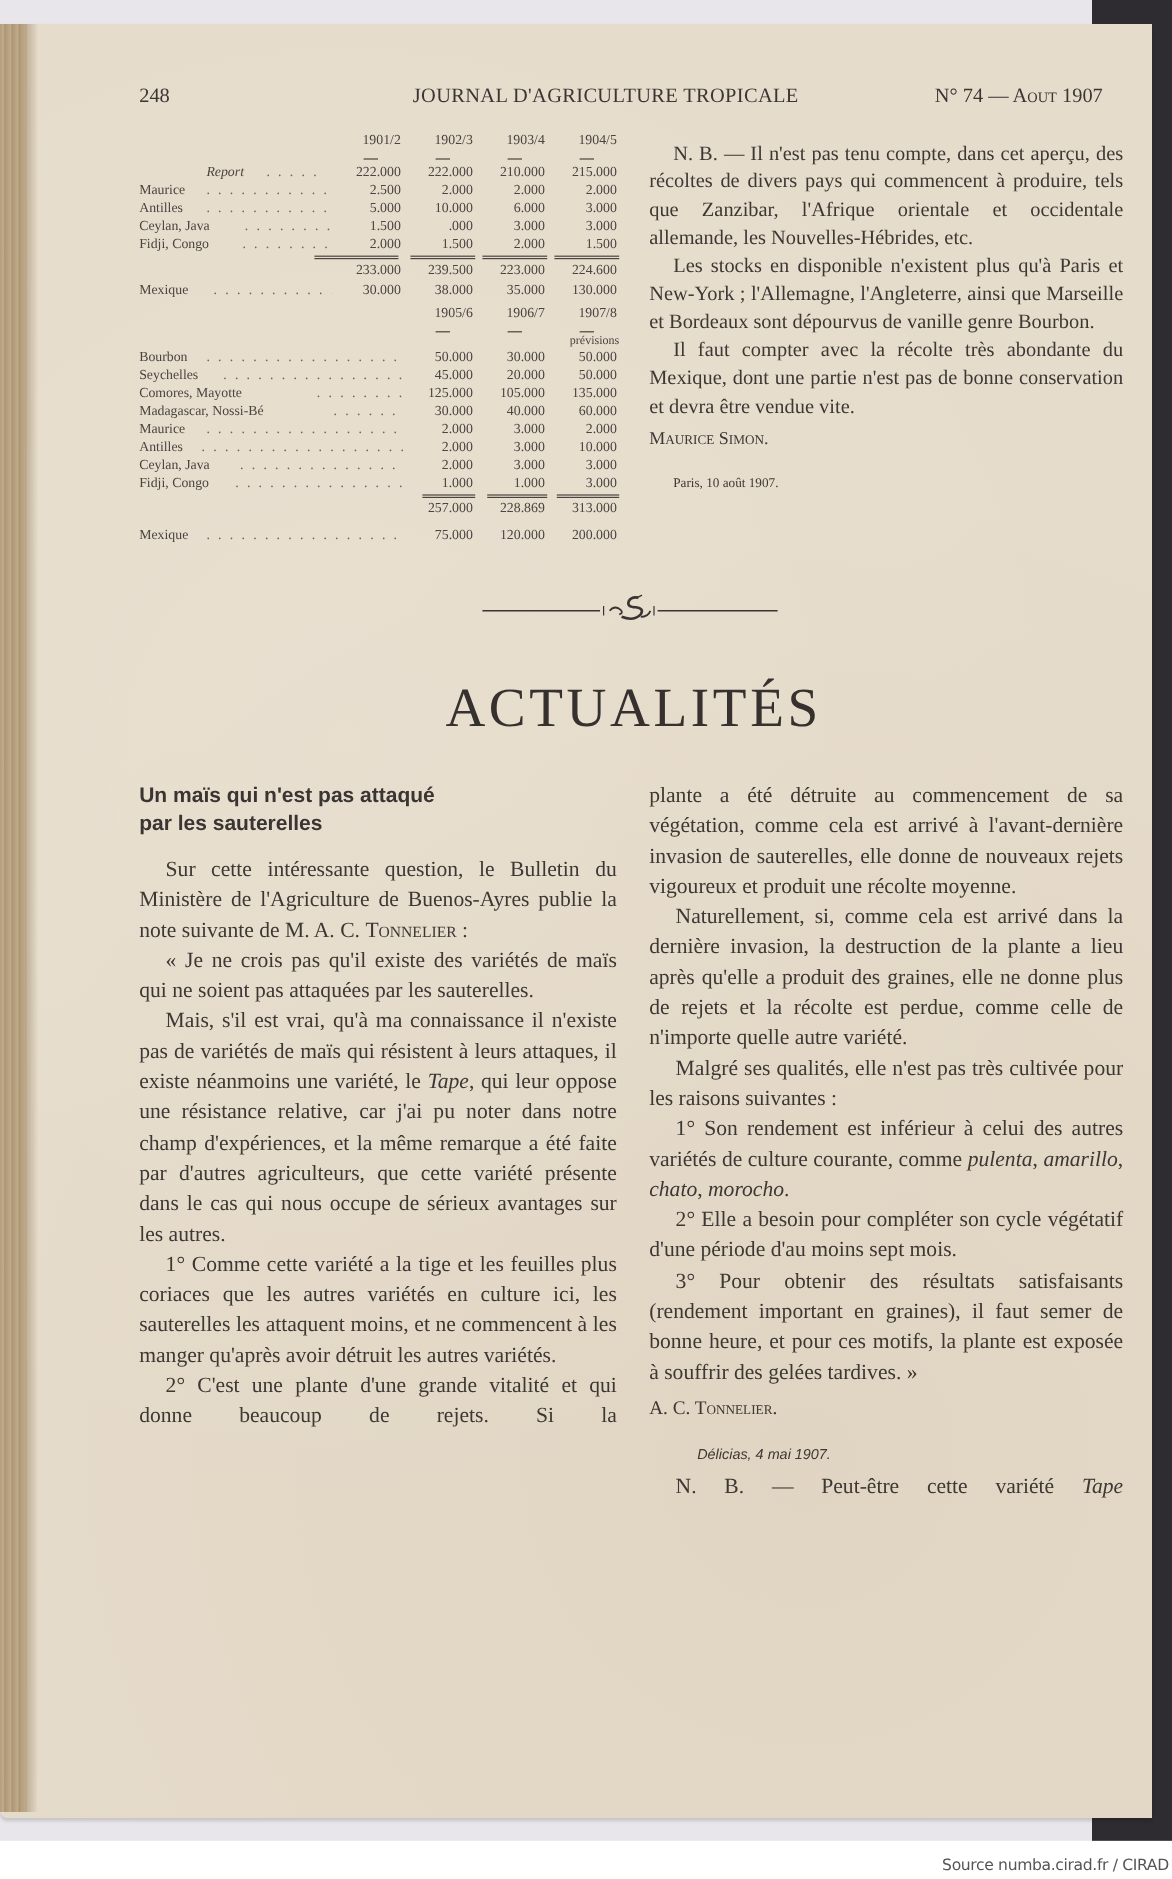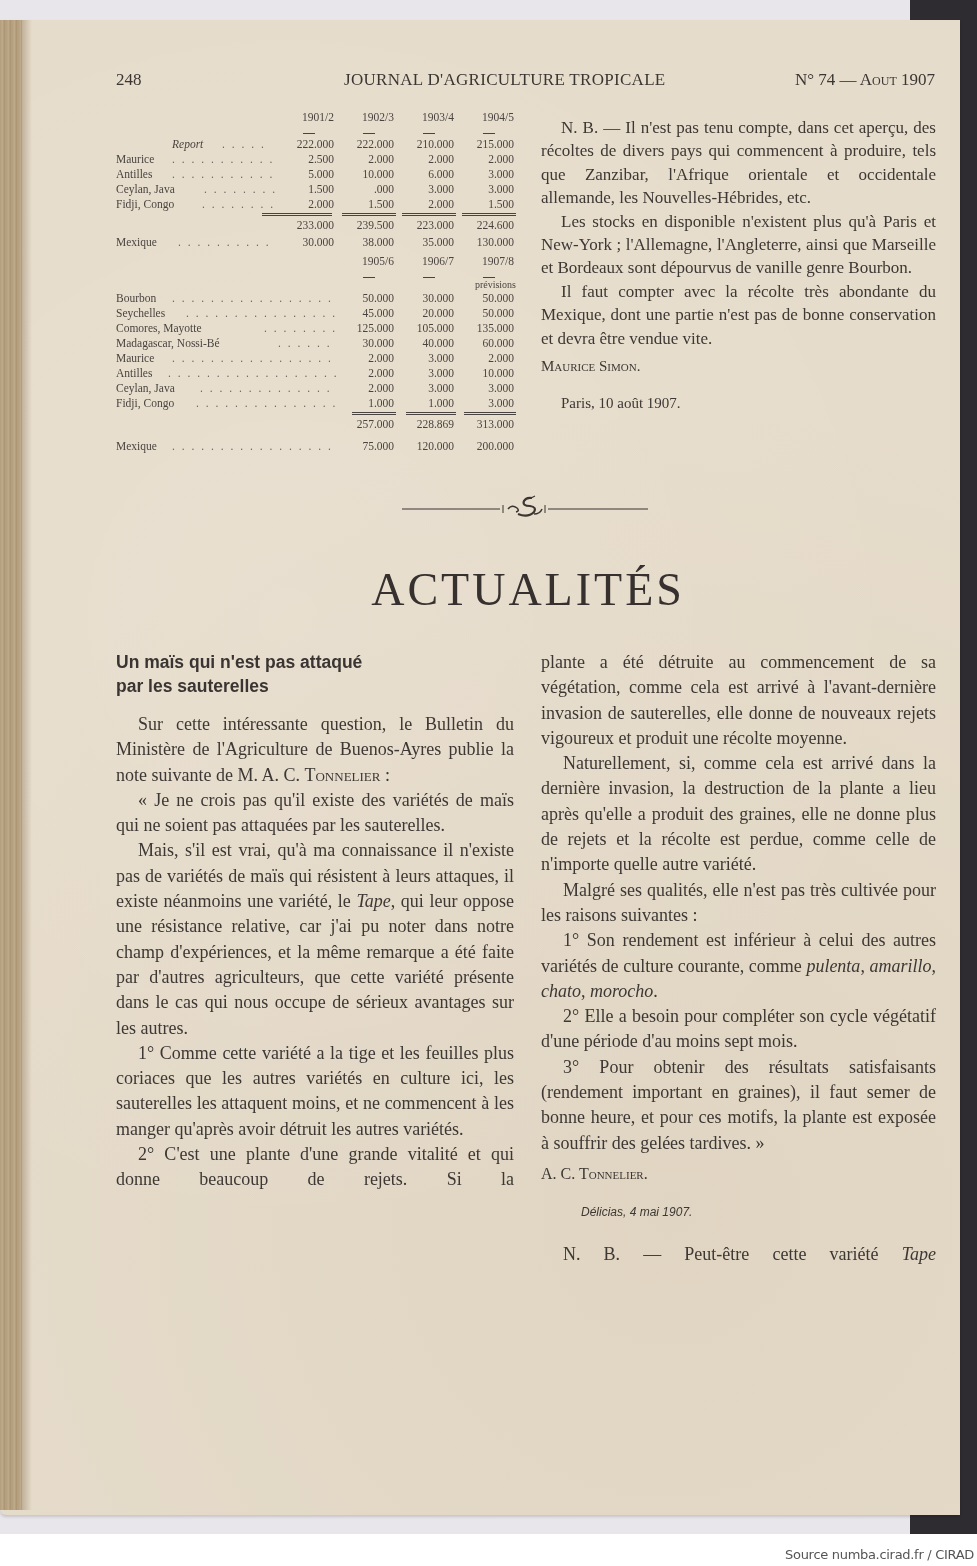--- a/index.html
+++ b/index.html
@@ -34,21 +34,21 @@
     background: linear-gradient(90deg, rgba(120,95,60,0.35), rgba(120,95,60,0));
   }
 
   
   .running-head {
     position: absolute; top: 70px; left: 116px; right: 42px; height: 24px;
     font-family: "Liberation Serif", serif; font-size: 17px; color: #3b3633;
   }
   .running-head .pageno { position: absolute; left: 0; top: 0; }
   .running-head .journal { position: absolute; left: 228px; top: 0; letter-spacing: 0.3px; }
-  .running-head .issue { position: absolute; right: 0; top: 0; }
+  .running-head .issue { position: absolute; right: 16px; top: 0; }
   .smallcaps { font-variant: small-caps; }
 
   
   .table-area {
     position: absolute; left: 116px; top: 110px; width: 402px;
     font-family: "Liberation Serif", serif; font-size: 11.5px; color: #4a4440;
   }
   .trow { position: relative; height: 15px; line-height: 15px; white-space: nowrap; }
   .trow .lbl { position: absolute; left: 0; }
   .trow .lbl.italic { font-style: italic; left: 56px; }
@@ -63,21 +63,21 @@
 
   
   .col-text {
     font-family: "Liberation Serif", serif; font-size: 17px; line-height: 23.4px;
     color: #3d3834; text-align: justify;
   }
   .col-text p { margin: 0; text-indent: 20px; }
   .col-text p.noindent { text-indent: 0; }
   .right-top { position: absolute; left: 541px; top: 116px; width: 395px; }
   .signature { text-align: left; margin: 5px 60px 0 0 !important; text-indent: 0 !important; font-size: 15px; }
-  .dateline { margin-top: 14px !important; font-size: 15px; }
+  .dateline { margin-top: 14px !important; font-size: 11px; }
 
   
   .ornament { position: absolute; left: 400px; top: 494px; width: 250px; height: 30px; }
 
   
   .section-title {
     position: absolute; left: 0; width: 1056px; top: 563px; text-align: center;
     font-family: "Liberation Serif", serif; font-size: 46px; letter-spacing: 3px; color: #36312e;
   }
 
@@ -87,21 +87,21 @@
   .art-heading {
     font-family: "Liberation Sans", sans-serif; font-weight: bold; font-size: 17.5px;
     line-height: 24px; color: #3a3532; margin: 0 0 14px 0;
   }
   .art-text { font-size: 18px; line-height: 25.3px; }
   .art-text p { text-indent: 22px; }
   .art-text .signature { margin-right: 45px !important; font-size: 16px; }
   .art-text .dateline-sans {
     font-family: "Liberation Sans", sans-serif; font-size: 12px; text-indent: 40px; margin-top: 14px; font-style: italic;
   }
-  .art-text .nb { margin-top: 16px; }
+  .art-text .nb { }
   em { font-style: italic; }
 
   .source-credit {
     position: absolute; right: 3px; bottom: 4px;
     font-family: "DejaVu Sans", sans-serif; font-size: 13px; color: #555;
     letter-spacing: -0.3px;
   }
 </style>
 </head>
 <body>

